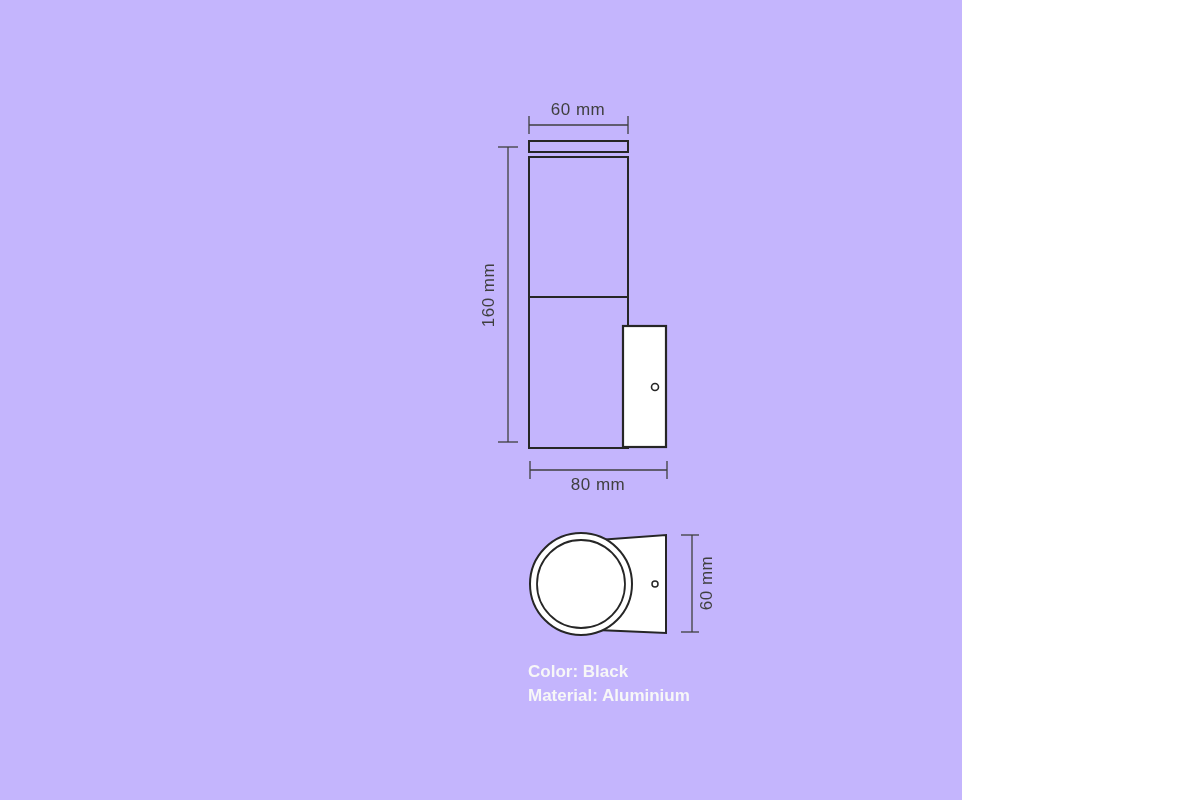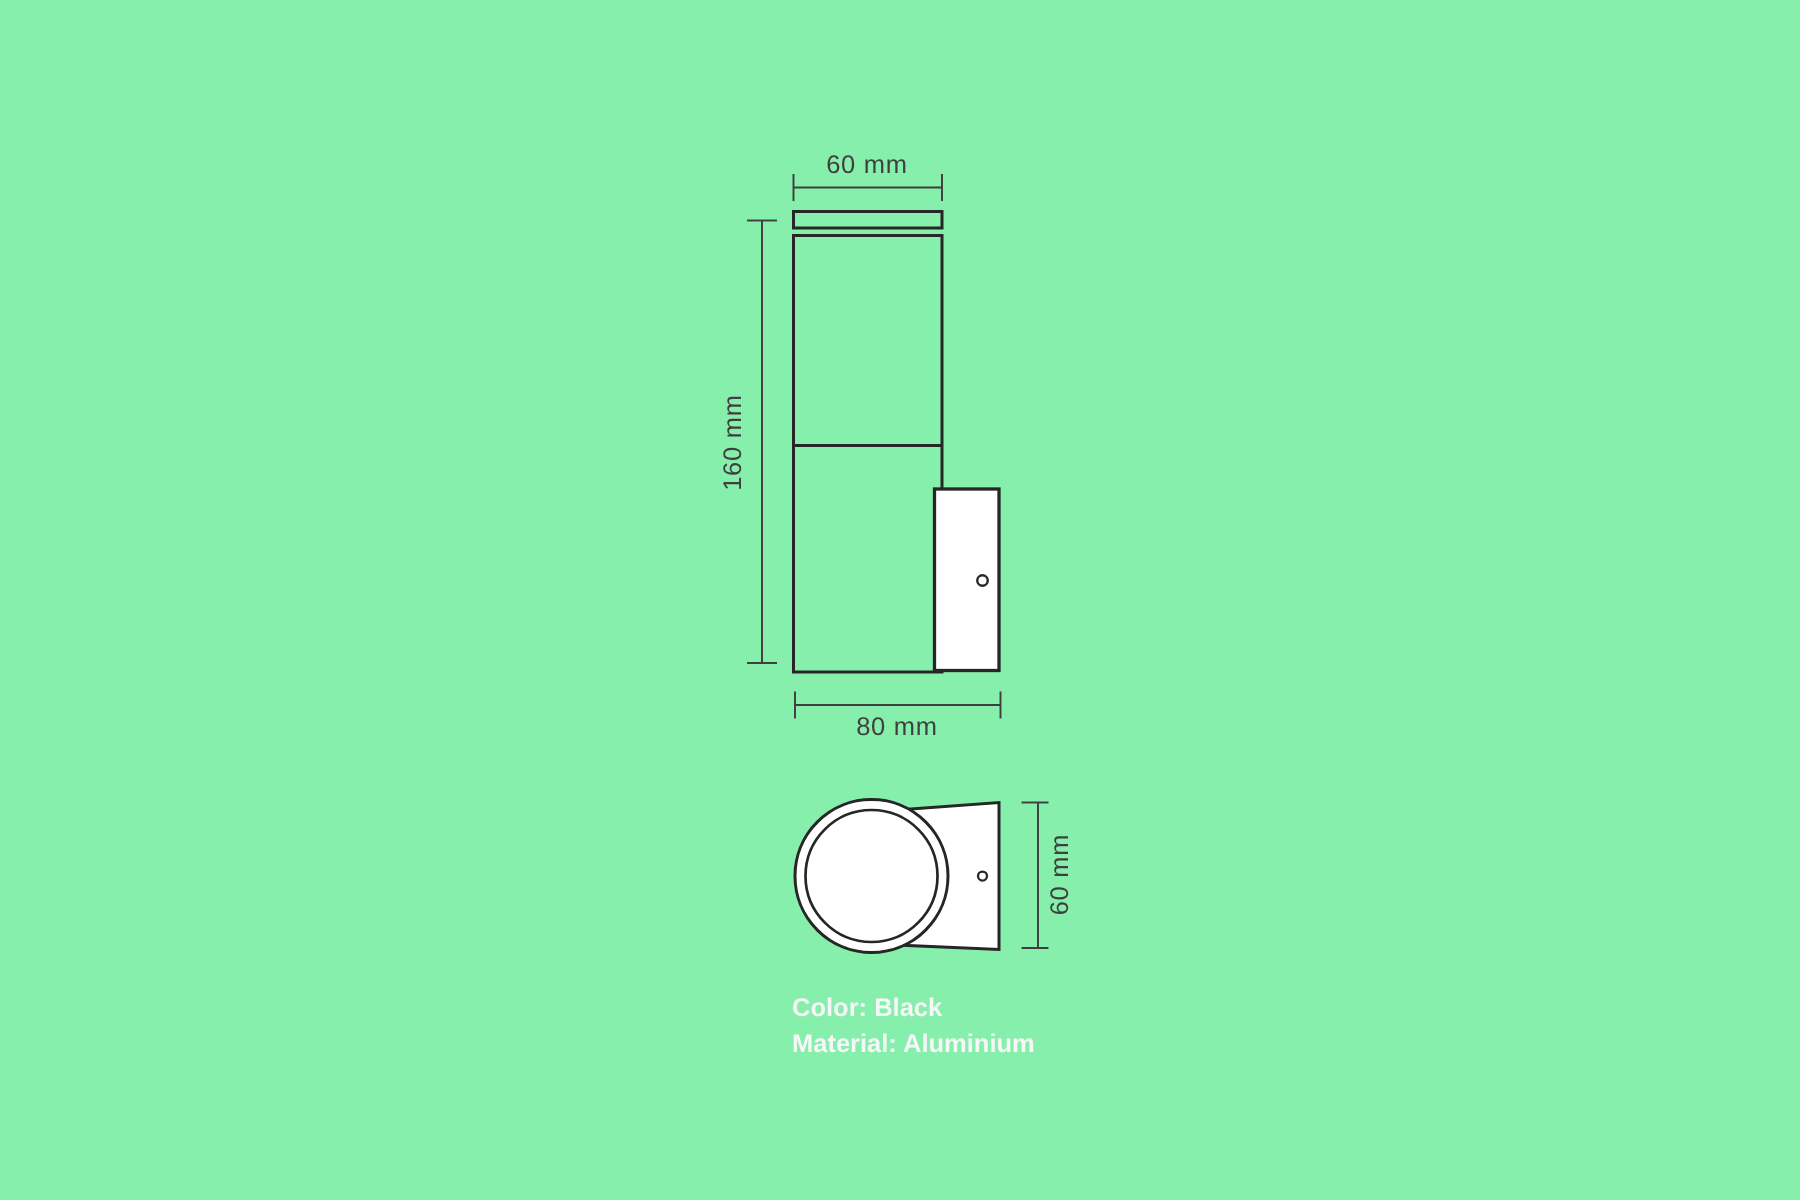--- a/index.html
+++ b/index.html
@@ -6,23 +6,23 @@
     margin: 0;
     padding: 0;
     background: #ffffff;
     width: 1200px;
     height: 800px;
     overflow: hidden;
     font-family: "Liberation Sans", sans-serif;
   }
   .canvas {
     position: relative;
-    width: 1200px;
+    width: 962px;
     height: 800px;
-    background: #86efac;
+    background: #c4b5fd;
   }
   svg text {
     font-family: "Liberation Sans", sans-serif;
   }
   .dim-label {
     font-size: 17px;
     fill: #3f3f3f;
     letter-spacing: 0.5px;
   }
   .note-label {

